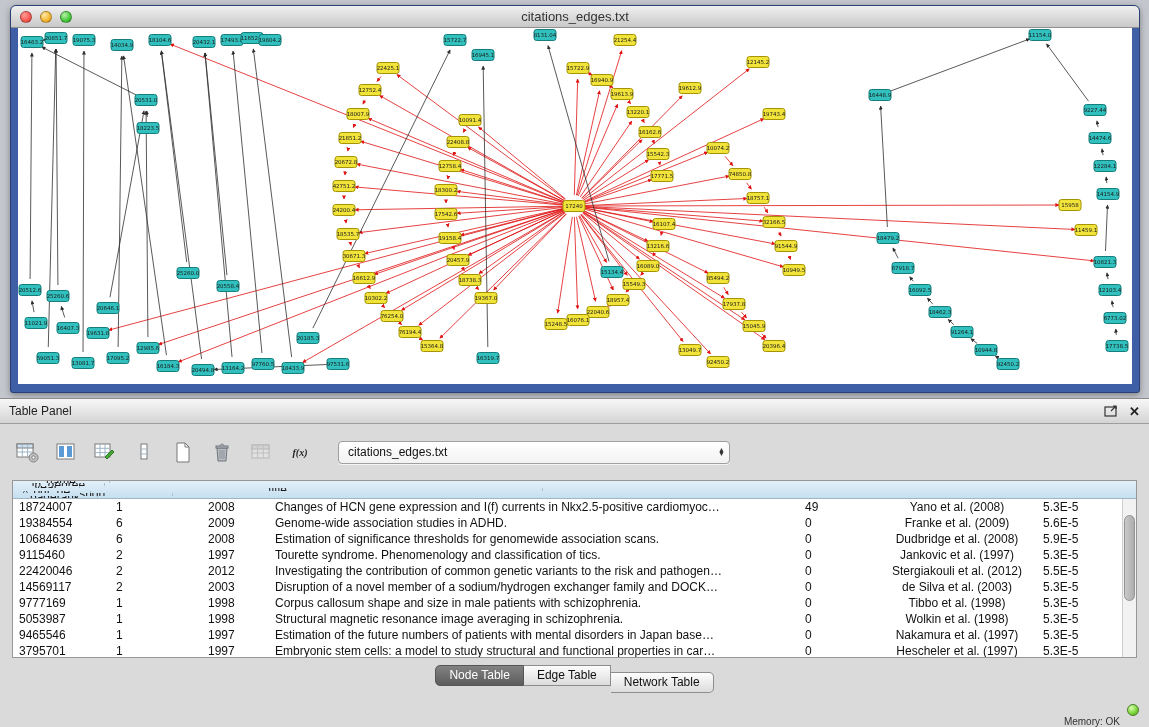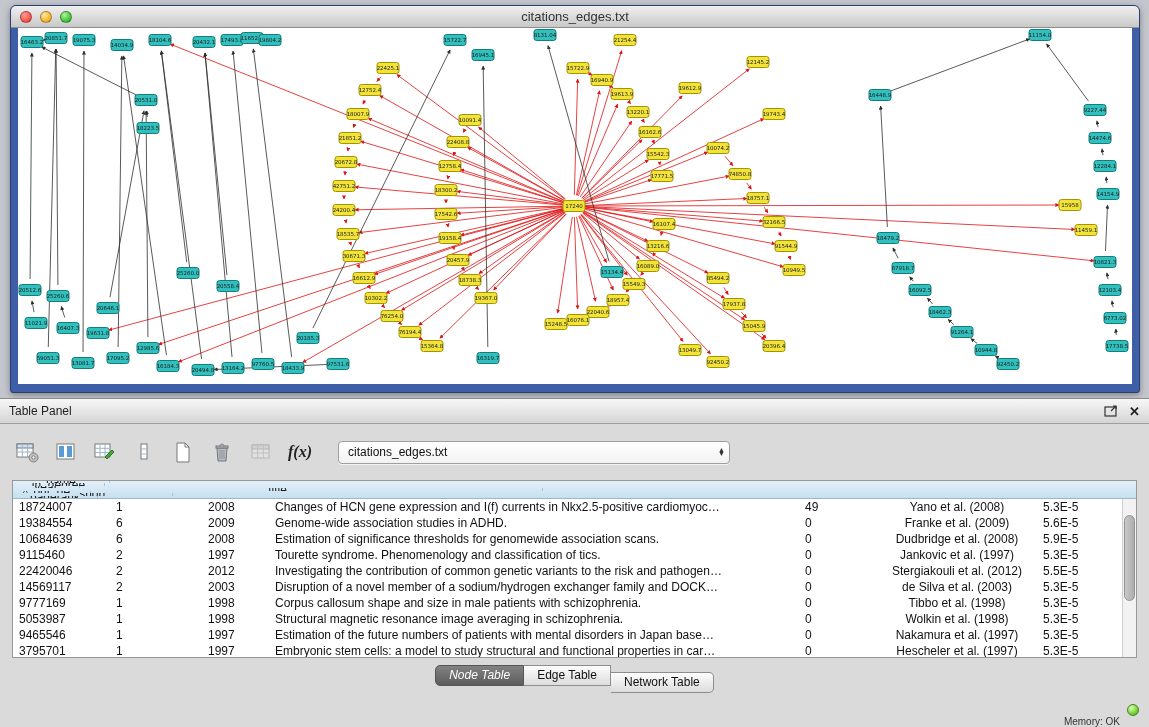--- a/index.html
+++ b/index.html
@@ -27,21 +27,21 @@
   #table-panel { position:absolute; left:0; top:398px; width:1149px; height:329px;
     background:#dadada; border-top:1px solid #8a8a8a; display:flex; flex-direction:column; }
   #panel-header { height:21px; background:linear-gradient(#f7f7f7,#d4d4d4);
     border-bottom:1px solid #9e9e9e; display:flex; align-items:center; padding:12px 9px; gap:10px; }
   #panel-title { font-size:12px; color:#222; flex:1; }
   #float-panel-btn { width:15px; height:13px; display:flex; align-items:center; cursor:default; }
   #close-panel-btn { font-size:13px; font-weight:bold; color:#222; line-height:13px; cursor:default; }
 
   #toolbar { height:58px; display:flex; align-items:center; padding:0 14px; gap:13px; }
   .tool-btn { width:26px; height:24px; display:flex; align-items:center; justify-content:center; }
-  .fx-label { font-family:"Liberation Serif",serif; font-style:italic; font-weight:bold; font-size:16px; color:#222; }
+  .fx-label { font-family:"Liberation Serif",serif; font-style:italic; font-weight:bold; font-size:10px; color:#222; }
   #table-select { width:392px; height:23px; margin-left:12px; background:linear-gradient(#ffffff,#f2f2f2);
     border:1px solid #9f9f9f; border-radius:4px; display:flex; align-items:center; padding:0 4px 0 9px;
     box-shadow:0 1px 0 rgba(255,255,255,.7); }
   #table-select .sel-text { flex:1; font-size:12px; color:#111; }
   .stepper { display:flex; flex-direction:column; line-height:4px; font-size:7px; color:#333; text-align:center; }
 
   #table-wrap { margin:0 12px; height:184px; background:#fff; border:1px solid #979797; position:relative; overflow:hidden; }
   #thead { display:flex; height:18px; background:linear-gradient(#e3f0f9,#c6dff0); border-bottom:1px solid #9fb6c6;flex-direction:column; }
   .th { border-right:1px solid #abc4d5; display:flex; align-items:center; justify-content:center;
     font-size:12px; color:#1a1a1a; overflow:hidden; white-space:nowrap; }
@@ -49,21 +49,21 @@
   .tr { display:flex; height:16px; align-items:center;justify-content:flex-end; }
   .td { font-size:12px; color:#111; padding-left:6px; white-space:nowrap; overflow:hidden; height:16px; line-height:16px; }
   .c0{width:97px}.c1{width:92px}.c2{width:67px}.c3{width:530px}.c4{width:78px}.c5{width:160px;text-align:center;padding-left:0}.c6{width:85px}
   #vscroll { position:absolute; right:0; top:18px; bottom:0; width:14px; background:#f2f2f2; border-left:1px solid #cfcfcf; }
   #vthumb { position:absolute; left:1px; right:1px; top:16px; height:86px; background:linear-gradient(90deg,#c9c9c9,#adadad);
     border:1px solid #939393; border-radius:6px; }
 
   #tabbar { height:34px; display:flex; justify-content:center; align-items:center; }
   .seg-tab { height:21px; padding:0 13px; font-size:12px; display:flex; align-items:center;
     border:1px solid #8d8d8d; border-left:none; background:linear-gradient(#fdfdfd,#dcdcdc); color:#111; }
-  .seg-tab:first-child { border-left:1px solid #8d8d8d; border-radius:5px 0 0 5px;font-style:italic; }
+  .seg-tab:first-child { border-left:1px solid #8d8d8d; border-radius:5px 0 0 5px; }
   .seg-tab:last-child { border-radius:0 5px 5px 0;margin-top:14px; }
   .seg-tab.selected { background:linear-gradient(#828282,#5c5c5c); color:#fff; border-color:#565656; }
 
   #statusbar { flex:1; display:flex; justify-content:flex-end; align-items:center; padding-right:10px; gap:7px; }
   #memory-label { font-size:10px; color:#333;margin-top:24px; }
   #memory-dot { width:12px; height:12px; border-radius:50%; border:1px solid #4e7e2e;
     background:radial-gradient(circle at 35% 30%, #d9ffb0, #7ed63e 55%, #4aa01e); }
 </style>
 </head>
 <body>

